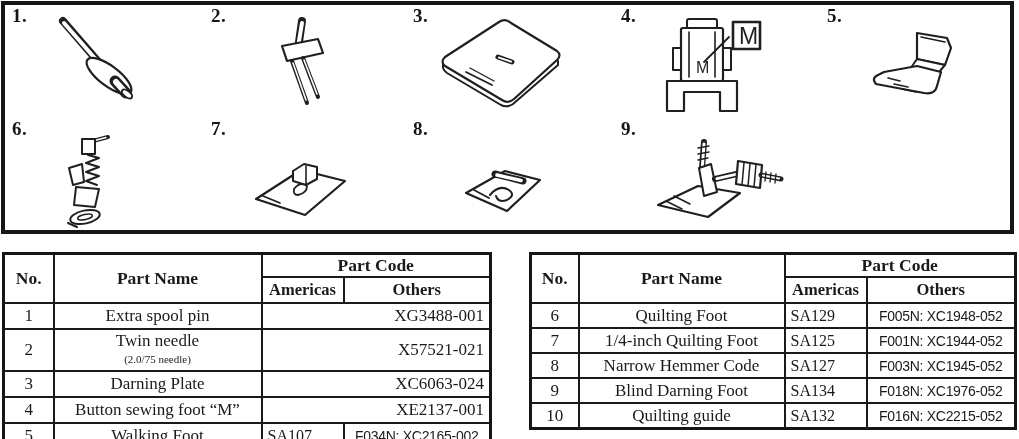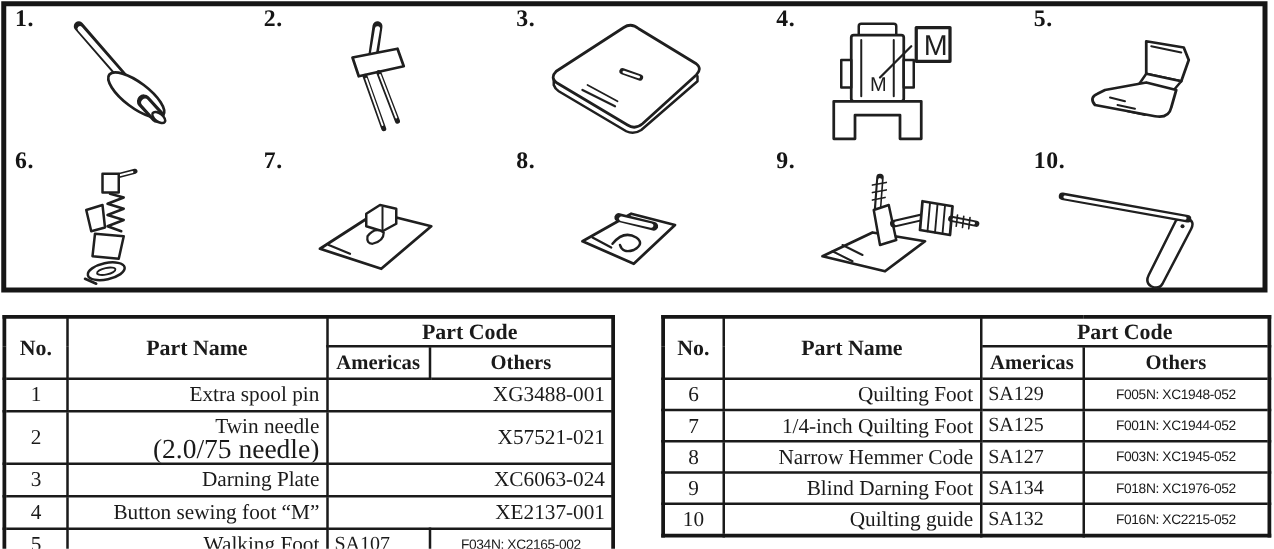--- a/index.html
+++ b/index.html
@@ -24,26 +24,26 @@
 
   
   table.parts{position:absolute;border-collapse:collapse;table-layout:fixed;
               background:#fff;border:3px solid #161616;}
   table.parts th,table.parts td{border:2px solid #1a1a1a;padding:0 5px;
               white-space:nowrap;overflow:hidden;vertical-align:middle;}
   table.parts th{font-weight:bold;font-size:17px;text-align:center;}
   tr.hdr1 th{height:20px;font-size:17.5px;}
   tr.hdr2 th{height:24px;font-size:16.5px;}
   td.c-no{text-align:center;font-size:17px;}
-  td.c-name{text-align:right;padding-left:7px;font-size:17px;}
+  td.c-name{text-align:center;padding-left:7px;font-size:17px;}
   td.c-code{text-align:right;font-size:17px;}
   td.c-amer{text-align:left;font-size:16px;}
-  td.c-oth{text-align:center;font-size:11px;letter-spacing:-.3px;
+  td.c-oth{text-align:center;font-size:14px;letter-spacing:-.3px;
            font-family:"Liberation Sans",sans-serif;}
-  .name2{display:block;font-size:22px;line-height:18px;}
+  .name2{display:block;font-size:11px;line-height:18px;}
   .name1-2line{display:block;font-size:17px;line-height:18px;}
   #tableLeft{left:2px;top:252px;width:487px;}
   #tableRight{left:529px;top:252px;width:485px;}
   #tableLeft tr.r1 td{height:24px;}
   #tableLeft tr.r2 td{height:40px;}
   #tableLeft tr.r3 td,#tableLeft tr.r4 td,#tableLeft tr.r5 td{height:24px;}
   #tableRight tbody td{height:23px;}
 </style>
 </head>
 <body>
@@ -166,29 +166,20 @@
         <path class="ink" d="M101,49 L127,43" stroke-width="6"></path>
         <path class="white" d="M103,48.6 L125,43.6" stroke-width="3"></path>
         <path class="ink wfill" d="M124,31 L148,35 L146,58 L122,54 Z" stroke-width="2.2"></path>
         <path class="ink" d="M130,32.5 L128,55 M136,33.5 L134,56 M142,34.5 L140,57" stroke-width="1.5"></path>
         <path class="ink" d="M147,45 L167,49" stroke-width="5"></path>
         <path class="white" d="M149,45.5 L165,48.6" stroke-width="2"></path>
         <path class="ink" d="M152,42 L151,51 M157,43 L156,52 M162,44 L161,53" stroke-width="1.3"></path>
       </svg>
     </div>
 
-    <div class="cell row2">
-      <span class="num">10.</span>
-      <svg viewBox="0 0 200 104">
-        <path class="ink wfill" d="M130,45 Q136,47 133,53 L110,97 Q107,102 101,99 Q96,96 99,90 L121,46 Z" stroke-width="2"></path>
-        <path class="ink" d="M30,27 L130,45" stroke-width="6"></path>
-        <path class="white" d="M32,27.6 L128,44.6" stroke-width="2.5"></path>
-        <circle cx="126" cy="51" r="1.6" fill="#1f1f1f"></circle>
-      </svg>
-    </div>
   </div>
 
   <table class="parts" id="tableLeft">
     <colgroup>
         <col style="width:50px">
         <col style="width:208px">
         <col style="width:82px">
         <col style="width:147px">
       </colgroup>
     <thead>

